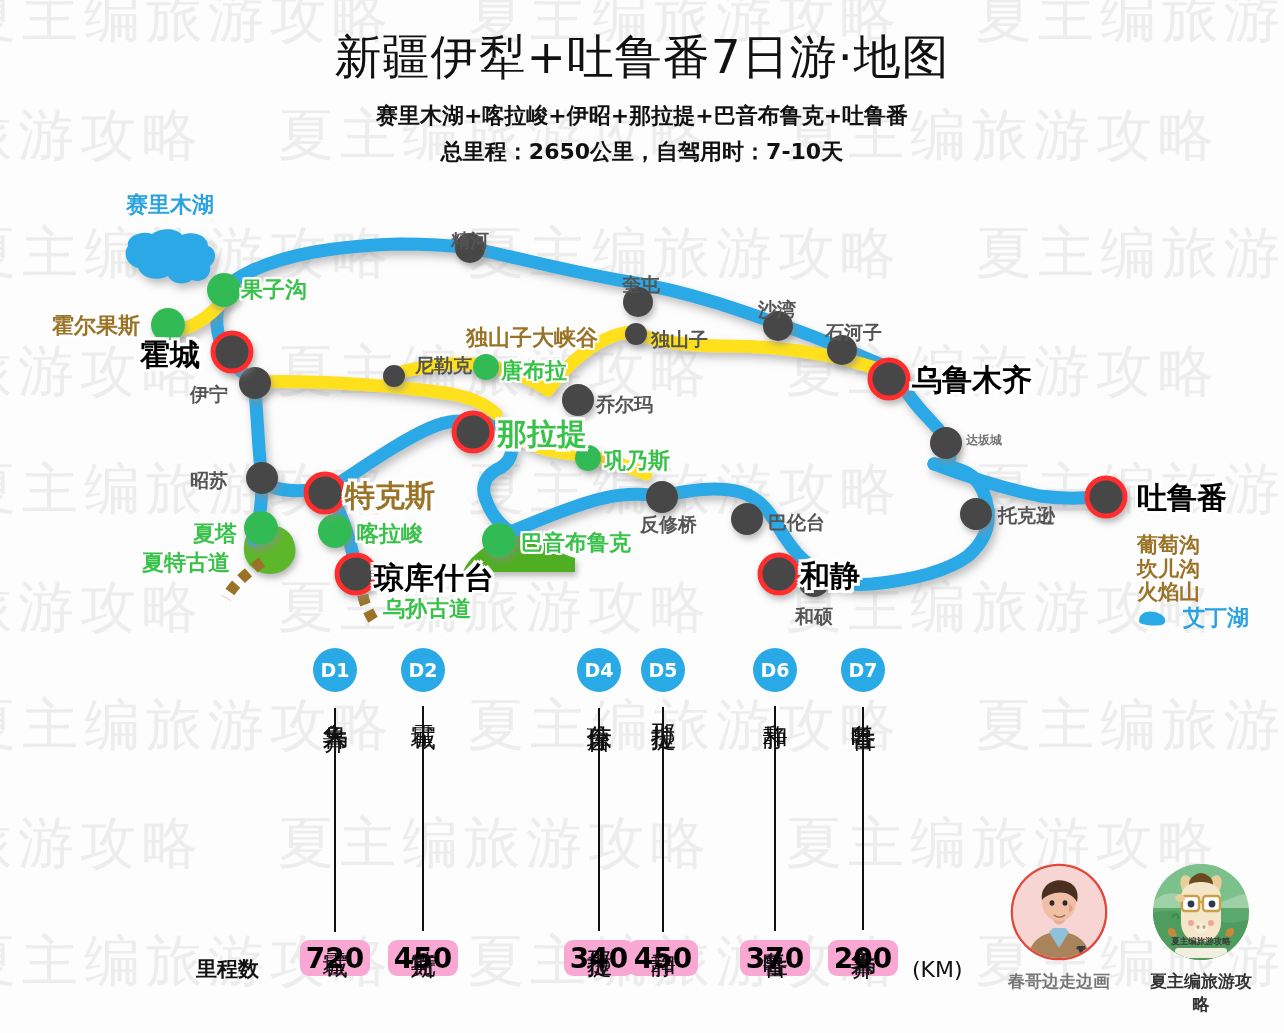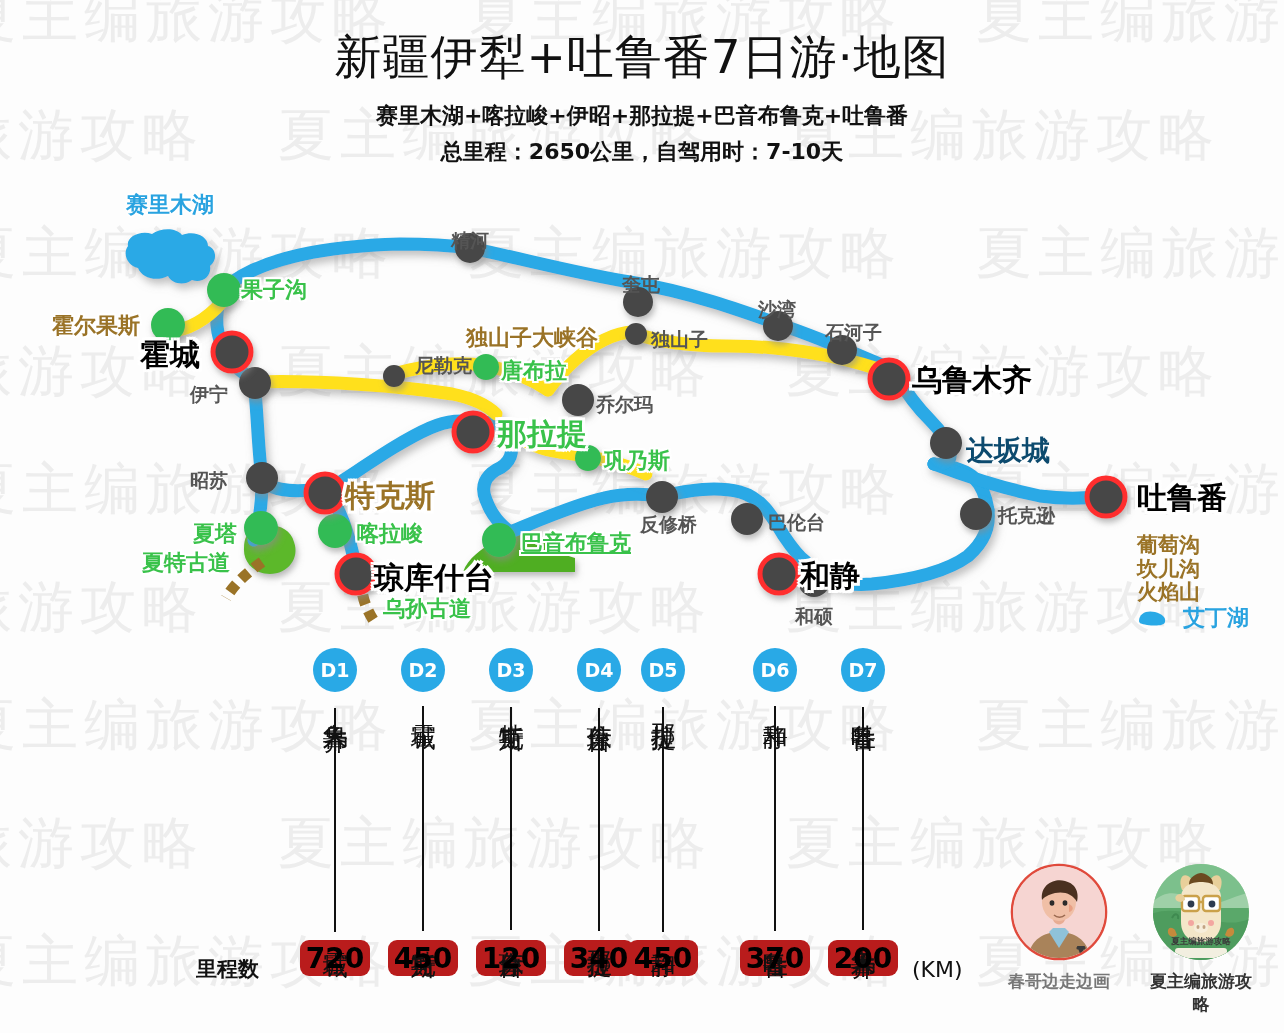--- a/index.html
+++ b/index.html
@@ -49,21 +49,21 @@
 
   .mlabel{
     position:absolute;z-index:4;white-space:nowrap;
     font-family:"DejaVu Sans","Liberation Sans",sans-serif;
   }
   .lbl-gray{font-size:19px;color:#555;font-weight:bold;}
   .lbl-green{font-size:22px;color:#39c24a;font-weight:bold;
     text-shadow:-2px 0 #fff,0 2px #fff,2px 0 #fff,0 -2px #fff,-2px -2px #fff,2px 2px #fff,-2px 2px #fff,2px -2px #fff;}
   .lbl-brown{font-size:22px;color:#9a7327;font-weight:bold;
     text-shadow:-2px 0 #fff,0 2px #fff,2px 0 #fff,0 -2px #fff,-2px -2px #fff,2px 2px #fff,-2px 2px #fff,2px -2px #fff;}
-  .lbl-brown-sm{font-size:28px;color:#0c4a6e;font-weight:bold;}
+  .lbl-brown-sm{font-size:12px;color:#737373;font-weight:bold;}
   .lbl-blue{font-size:22px;color:#29a3e0;font-weight:bold;
     text-shadow:-2px 0 #fff,0 2px #fff,2px 0 #fff,0 -2px #fff;}
   .lbl-big{font-size:30px;color:#000;font-weight:bold;
     text-shadow:-3px 0 #fff,0 3px #fff,3px 0 #fff,0 -3px #fff,-3px -3px #fff,3px 3px #fff,-3px 3px #fff,3px -3px #fff,
                 -2px 0 #fff,0 2px #fff,2px 0 #fff,0 -2px #fff;}
   .lbl-big-brown{font-size:30px;color:#9a7327;font-weight:bold;
     text-shadow:-3px 0 #fff,0 3px #fff,3px 0 #fff,0 -3px #fff,-3px -3px #fff,3px 3px #fff,-3px 3px #fff,3px -3px #fff;}
   .lbl-big-green{font-size:30px;color:#39c24a;font-weight:bold;
     text-shadow:-3px 0 #fff,0 3px #fff,3px 0 #fff,0 -3px #fff,-3px -3px #fff,3px 3px #fff,-3px 3px #fff,3px -3px #fff;}
 
@@ -89,21 +89,21 @@
   }
   .vtext{
     writing-mode:vertical-rl;text-orientation:upright;
     font-size:25px;color:#111;font-weight:normal;line-height:1.02;
     letter-spacing:1px;
   }
   .vdash{
     width:2px;background:#111;flex:1 1 auto;min-height:14px;
   }
   .km-pill{
-    width:70px;height:36px;border-radius:9px;background:#b91c1c;
+    width:70px;height:36px;border-radius:9px;background:#f9a8d4;
     color:#000;font-size:28px;font-weight:bold;
     display:flex;align-items:center;justify-content:center;
     margin:6px auto 0;
     font-family:"DejaVu Sans","Liberation Sans",sans-serif;
   }
   #km-label{position:absolute;left:196px;top:955px;font-size:21px;color:#111;font-weight:bold;z-index:4;
     font-family:"DejaVu Sans","Liberation Sans",sans-serif;}
   #km-unit{position:absolute;left:912px;top:957px;font-size:22px;color:#111;z-index:4;
     font-family:"DejaVu Sans","Liberation Sans",sans-serif;}
 
@@ -289,21 +289,21 @@
   <div class="mlabel lbl-gray" style="left:415px;top:173px;">尼勒克</div>
   <div class="mlabel lbl-green" style="left:501px;top:176px;">唐布拉</div>
   <div class="mlabel lbl-gray" style="left:596px;top:212px;">乔尔玛</div>
   <div class="mlabel lbl-big-green" style="left:497px;top:234px;">那拉提</div>
   <div class="mlabel lbl-green" style="left:604px;top:266px;">巩乃斯</div>
   <div class="mlabel lbl-gray" style="left:190px;top:288px;">昭苏</div>
   <div class="mlabel lbl-big-brown" style="left:345px;top:296px;">特克斯</div>
   <div class="mlabel lbl-green" style="left:357px;top:339px;">喀拉峻</div>
   <div class="mlabel lbl-green" style="left:193px;top:339px;">夏塔</div>
   <div class="mlabel lbl-green" style="left:142px;top:368px;">夏特古道</div>
-  <div class="mlabel lbl-green" style="left:521px;top:348px;text-decoration:underline;">巴音布鲁克</div>
+  <div class="mlabel lbl-green" style="left:521px;top:348px;">巴音布鲁克</div>
   <div class="mlabel lbl-big" style="left:374px;top:378px;">琼库什台</div>
   <div class="mlabel lbl-green" style="left:383px;top:414px;">乌孙古道</div>
   <div class="mlabel lbl-gray" style="left:640px;top:332px;">反修桥</div>
   <div class="mlabel lbl-gray" style="left:768px;top:330px;">巴伦台</div>
   <div class="mlabel lbl-big" style="left:800px;top:376px;">和静</div>
   <div class="mlabel lbl-gray" style="left:795px;top:424px;font-family:Liberation Serif, serif;">和硕</div>
   <div class="mlabel lbl-big" style="left:912px;top:180px;">乌鲁木齐</div>
   <div class="mlabel lbl-brown-sm" style="left:966px;top:252px;">达坂城</div>
   <div class="mlabel lbl-gray" style="left:998px;top:323px;">托克逊</div>
   <div class="mlabel lbl-big" style="left:1137px;top:298px;">吐鲁番</div>
@@ -332,29 +332,20 @@
       <div class="km-pill">720</div>
     </div>
     <div class="day-col" style="left: 386px; top: 0px;">
       <div class="day-badge">D2</div>
       <div class="vroute" style="height: 230px;">
         <div class="vtext">霍城</div>
         <div class="vdash"></div>
         <div class="vtext">特克斯</div>
       </div>
       <div class="km-pill">450</div>
-    </div>
-    <div class="day-col" style="left: 474px; top: 0px;">
-      <div class="day-badge">D3</div>
-      <div class="vroute" style="height: 230px;">
-        <div class="vtext">特克斯</div>
-        <div class="vdash"></div>
-        <div class="vtext">琼库什台</div>
-      </div>
-      <div class="km-pill">120</div>
     </div>
     <div class="day-col" style="left: 562px; top: 0px;">
       <div class="day-badge">D4</div>
       <div class="vroute" style="height: 230px;">
         <div class="vtext">琼库什台</div>
         <div class="vdash"></div>
         <div class="vtext">那拉提</div>
       </div>
       <div class="km-pill">340</div>
     </div>

